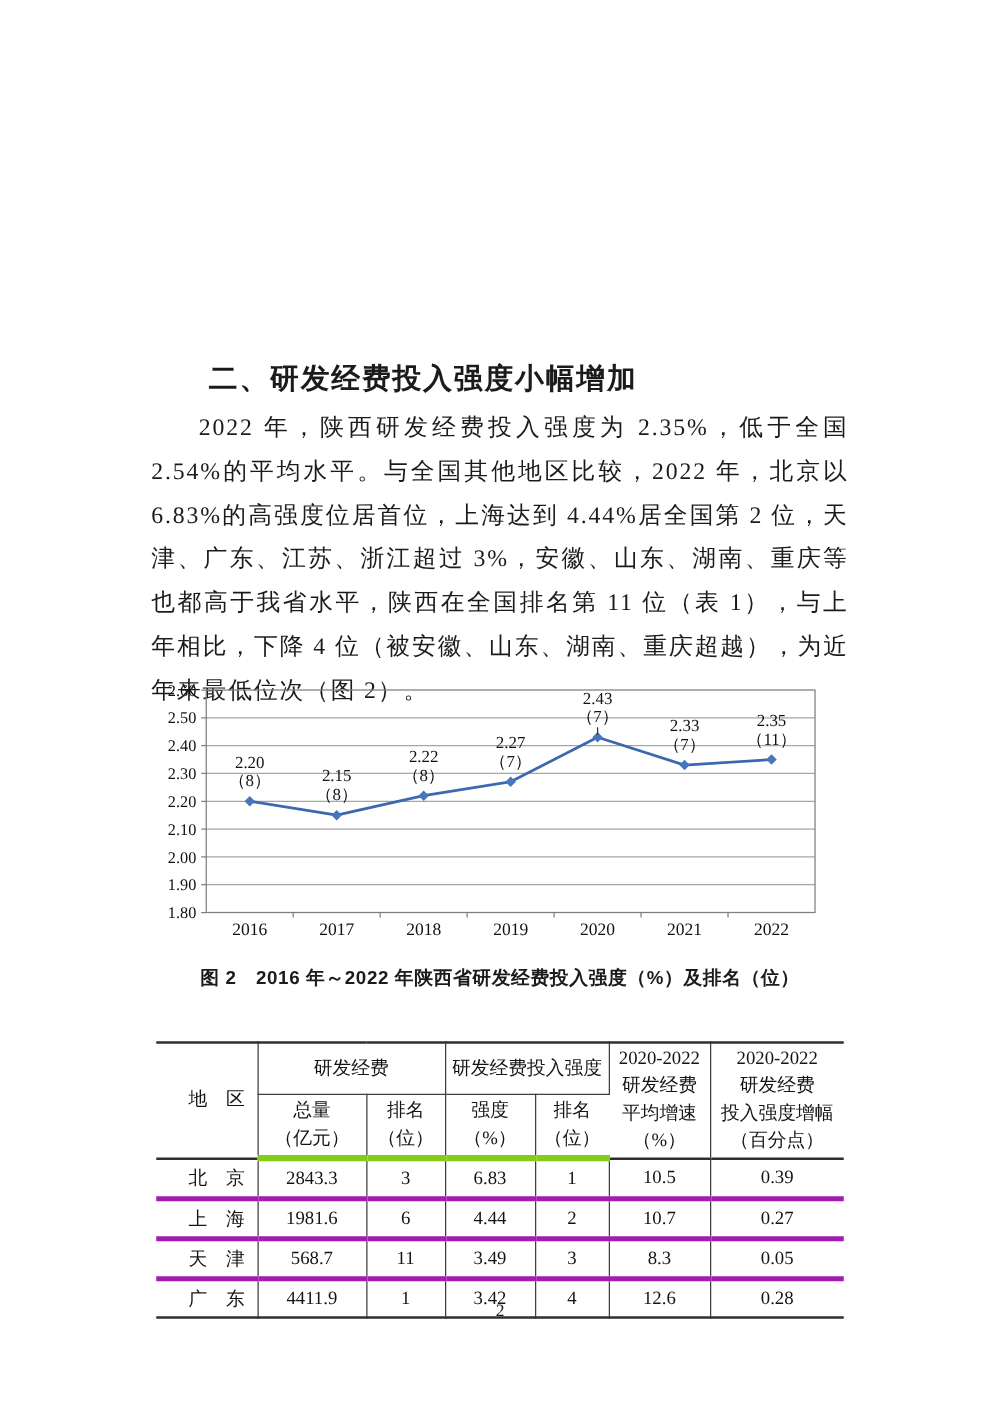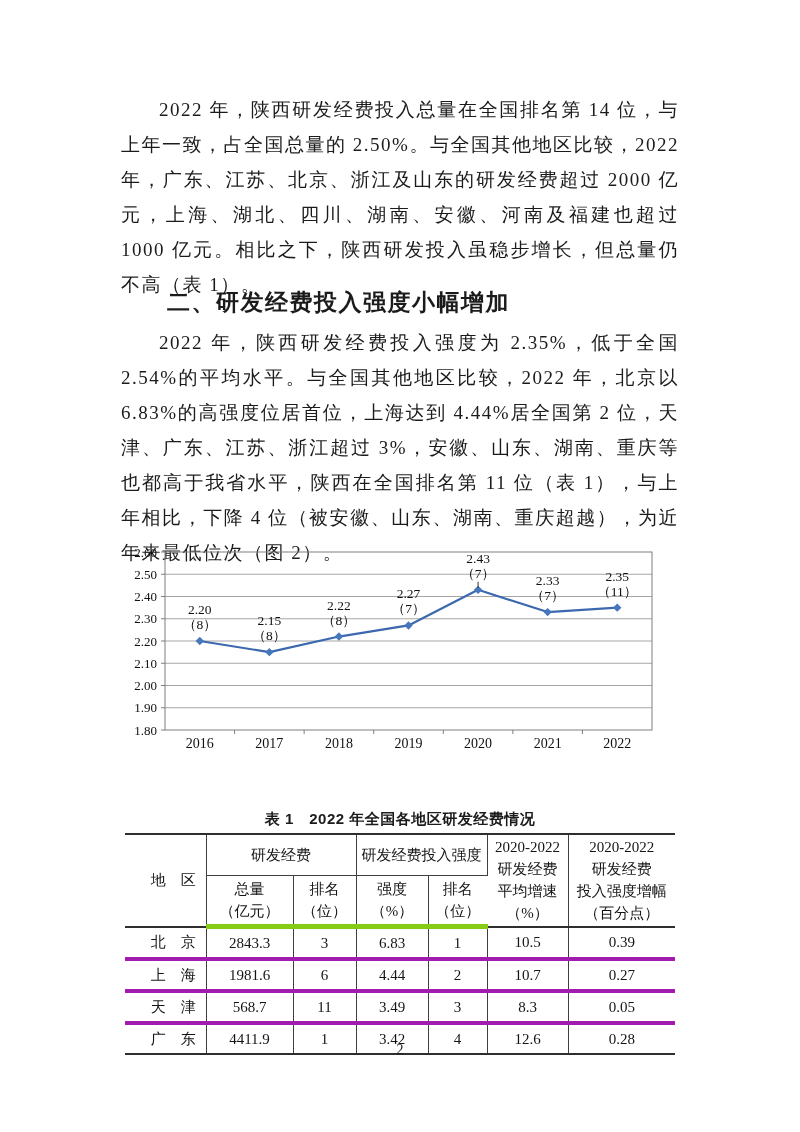--- a/index.html
+++ b/index.html
@@ -58,21 +58,20 @@
   #page-num {
     position:absolute; left:0; top:1042px; width:800px;
     text-align:center; font-size:14px;
   }
 </style>
 </head>
 <body>
 
 <div class="page">
 
-  <p class="body-text" id="para1">2022 年，陕西研发经费投入总量在全国排名第 14 位，与上年一致，占全国总量的 2.50%。与全国其他地区比较，2022 年，广东、江苏、北京、浙江及山东的研发经费超过 2000 亿元，上海、湖北、四川、湖南、安徽、河南及福建也超过 1000 亿元。相比之下，陕西研发投入虽稳步增长，但总量仍不高（表 1）。</p>
 
   <h2 class="section-heading">二、研发经费投入强度小幅增加</h2>
 
   <p class="body-text" id="para2">2022 年，陕西研发经费投入强度为 2.35%，低于全国 2.54%的平均水平。与全国其他地区比较，2022 年，北京以 6.83%的高强度位居首位，上海达到 4.44%居全国第 2 位，天津、广东、江苏、浙江超过 3%，安徽、山东、湖南、重庆等也都高于我省水平，陕西在全国排名第 11 位（表 1），与上年相比，下降 4 位（被安徽、山东、湖南、重庆超越），为近年来最低位次（图 2）。</p>
 
   <svg id="chart-svg" width="545" height="228" viewBox="0 0 545 228">
       <line x1="36" y1="192" x2="40" y2="192" stroke="#7f7f7f" stroke-width="1"></line>
       <text x="32" y="196.5" text-anchor="end" font-size="13" fill="#111111">1.80</text>
       <line x1="40" y1="169.74999999999997" x2="527" y2="169.74999999999997" stroke="#a6a6a6" stroke-width="1"></line>
       <line x1="36" y1="169.74999999999997" x2="40" y2="169.74999999999997" stroke="#7f7f7f" stroke-width="1"></line>
@@ -129,22 +128,22 @@
       <text x="353.07142857142856" y="39.82499999999998" text-anchor="middle" font-size="13.5" fill="#111111">（7）</text>
       <line x1="353.07142857142856" y1="43.82499999999998" x2="353.07142857142856" y2="49.82499999999998" stroke="#333333" stroke-width="1"></line>
       <path d="M 422.6428571428571 69.875 L 426.8428571428571 74.075 L 422.6428571428571 78.275 L 418.4428571428571 74.075 Z" fill="#4677bd"></path>
       <text x="422.6428571428571" y="47.075" text-anchor="middle" font-size="13.5" fill="#111111">2.33</text>
       <text x="422.6428571428571" y="62.075" text-anchor="middle" font-size="13.5" fill="#111111">（7）</text>
       <path d="M 492.2142857142857 65.425 L 496.4142857142857 69.625 L 492.2142857142857 73.825 L 488.01428571428573 69.625 Z" fill="#4677bd"></path>
       <text x="492.2142857142857" y="42.625" text-anchor="middle" font-size="13.5" fill="#111111">2.35</text>
       <text x="492.2142857142857" y="57.625" text-anchor="middle" font-size="13.5" fill="#111111">（11）</text>
     </svg>
 
-
-  <div class="caption" id="tbl-caption">表 1　2022 年全国各地区研发经费情况</div>
+  <div class="caption" id="fig-caption">图 2　2016 年～2022 年陕西省研发经费投入强度（%）及排名（位）</div>
+
 
   <table id="data-table">
     <colgroup>
       <col style="width:81px">
         <col style="width:87px">
         <col style="width:63px">
       <col style="width:72px">
         <col style="width:59px">
         <col style="width:81px">
       <col style="width:107px">

